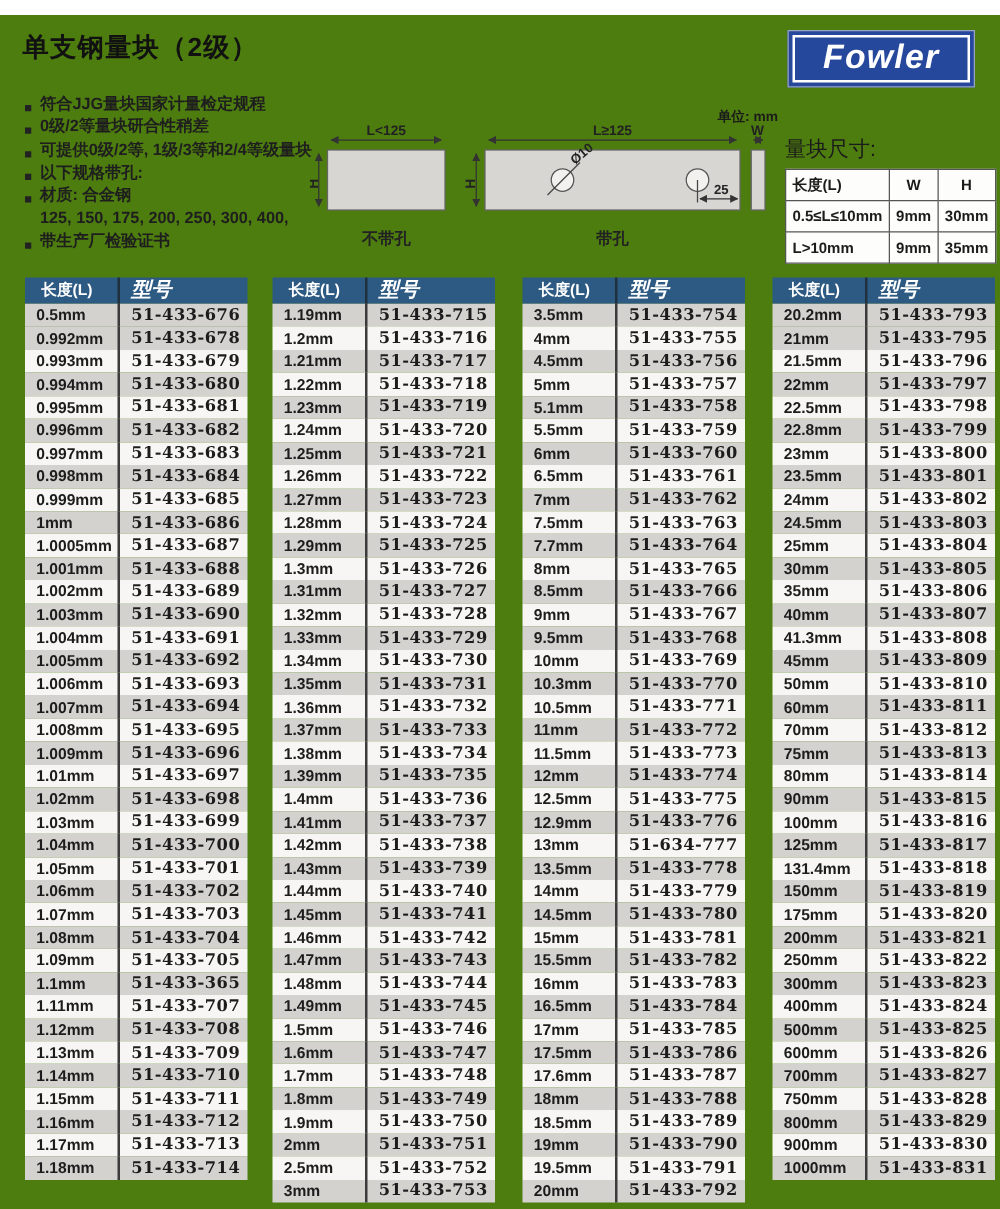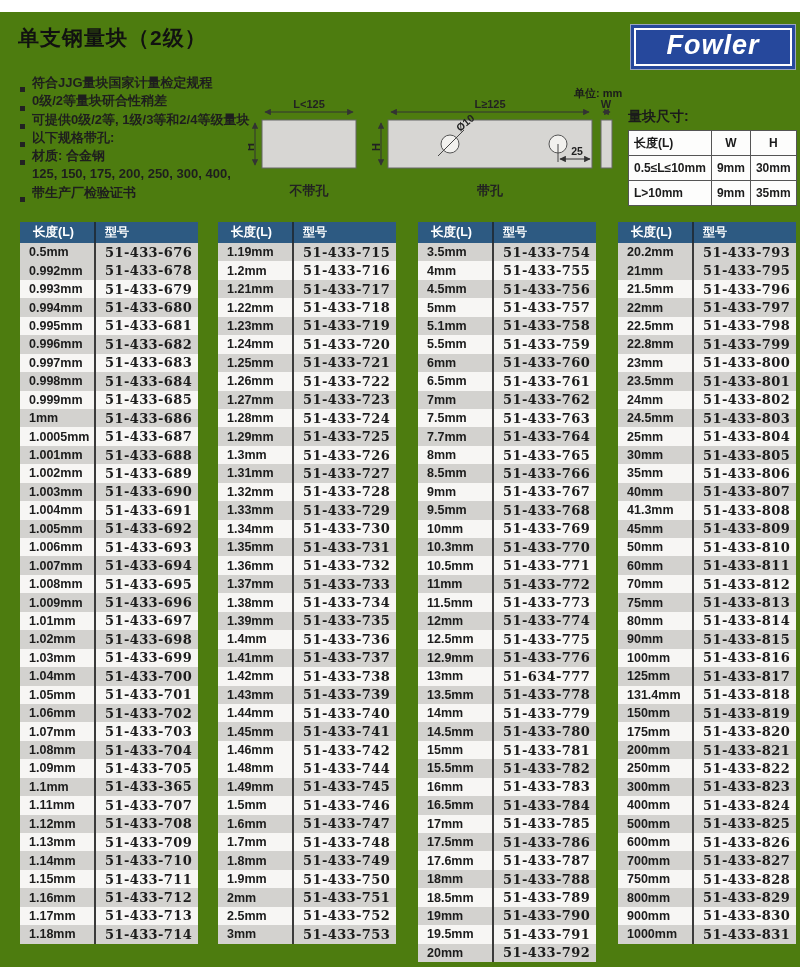--- a/index.html
+++ b/index.html
@@ -1,56 +1,56 @@
 <!DOCTYPE html>
 <html><head>
 <meta charset="utf-8">
 <style>
   html,body { margin:0; padding:0; }
   body { font-family:"Liberation Sans",sans-serif; color:#1b1b1b; }
   .page { position:relative; width:800px; height:967px; background:#4d7c0f; overflow:hidden;margin-top:12px; }
 
   
   .page-title { position:absolute; left:18px; top:12px; font-size:21px; font-weight:bold; letter-spacing:1px; color:#111; }
-  .logo { position:absolute; left:630px; top:12px; width:166px; height:46px; background:#26489c; border:1px solid #9aa4c0; padding:3px; box-sizing:border-box;text-align:right; }
+  .logo { position:absolute; left:630px; top:12px; width:150px; height:46px; background:#26489c; border:1px solid #9aa4c0; padding:3px; box-sizing:border-box;text-align:right; }
   .logo-inner { width:100%; height:100%; border:2px solid #ffffff; box-sizing:border-box; display:flex; align-items:center; justify-content:center; }
   .logo-text { color:#fff; font-size:27px; font-weight:bold; font-style:italic; letter-spacing:1px; line-height:1; padding-bottom:3px; }
 
   
   .features { position:absolute; left:20px; top:62px; width:250px; }
-  .feature { display:flex; align-items:flex-end; font-size:13px; font-weight:bold; line-height:18.3px; color:#1e1e1e; }
+  .feature { display:flex; align-items:center; font-size:13px; font-weight:bold; line-height:18.3px; color:#1e1e1e; }
   .feature .sq { width:5px; height:5px; background:#222; margin:7px 7px 0 0; flex:0 0 auto; }
   .feature.cont { padding-left:12px; }
 
   
   .diagram { position:absolute; left:248px; top:84px; }
   .unit-label { position:absolute; left:574px; top:74px; font-size:11px; font-weight:bold; }
   .diagram text { font-family:"Liberation Sans",sans-serif; font-weight:bold; fill:#222; }
 
   
   .size-box { position:absolute; left:628px; top:96px; width:162px; }
-  .size-title { font-size:14px; font-weight:bold; margin-bottom:4px; }
+  .size-title { font-size:17px; font-weight:normal; margin-bottom:4px; }
   .size-table { border-collapse:collapse; background:#fdfdfc; width:158px; }
   .size-table th, .size-table td { border:1px solid #555; font-size:12px; font-weight:bold; padding:3px 5px; height:18px; white-space:nowrap; }
   .size-table .c-len { width:78px; text-align:left; }
   .size-table .c-w { width:32px; text-align:center; }
   .size-table .c-h { width:38px; text-align:center; }
 
   
   .spec-table { position:absolute; top:210px; width:178px; }
   .spec-table.t0 { left:20px; } .spec-table.t1 { left:218px; }
   .spec-table.t2 { left:418px; } .spec-table.t3 { left:618px; }
   .sp-header { display:flex; align-items:center; height:21px; background:#2d5a82; color:#fff; font-size:12.5px; font-weight:bold; }
   .sp-row { display:flex; align-items:stretch; height:18.45px; font-size:12.5px; font-weight:bold; color:#1c1c1c; }
   .sp-row.shaded { background:#d3d2cf; }
   .sp-row.light { background:#f7f6f4; }
   .sp-len { width:65px; padding-left:9px; border-right:2px solid #3b3b3b; display:flex; align-items:center; flex:0 0 auto; }
   .sp-header .sp-len { padding-left:13px; width:61px; border-right:2px solid #20303e; align-self:stretch; }
   .sp-model { flex:1; padding-left:9px; display:flex; align-items:center; font-family:"DejaVu Serif",serif; font-size:13px; letter-spacing:0.4px; }
-  .sp-header .sp-model { font-family:"Liberation Sans",sans-serif; font-size:12px; letter-spacing:0; }
+  .sp-header .sp-model { font-family:"Liberation Sans",sans-serif; font-size:16px; letter-spacing:0;font-style:italic; }
 </style>
 </head>
 <body>
 
 <div class="page">
 
   <div class="page-title">单支钢量块（2级）</div>
 
   <div class="logo">
     <div class="logo-inner">
@@ -416,20 +416,24 @@
         <span class="sp-model">51-433-740</span>
       </div>
       <div class="sp-row shaded">
         <span class="sp-len">1.45mm</span>
         <span class="sp-model">51-433-741</span>
       </div>
       <div class="sp-row light">
         <span class="sp-len">1.46mm</span>
         <span class="sp-model">51-433-742</span>
       </div>
+      <div class="sp-row shaded">
+        <span class="sp-len">1.47mm</span>
+        <span class="sp-model">51-433-743</span>
+      </div>
       <div class="sp-row light">
         <span class="sp-len">1.48mm</span>
         <span class="sp-model">51-433-744</span>
       </div>
       <div class="sp-row shaded">
         <span class="sp-len">1.49mm</span>
         <span class="sp-model">51-433-745</span>
       </div>
       <div class="sp-row light">
         <span class="sp-len">1.5mm</span>

